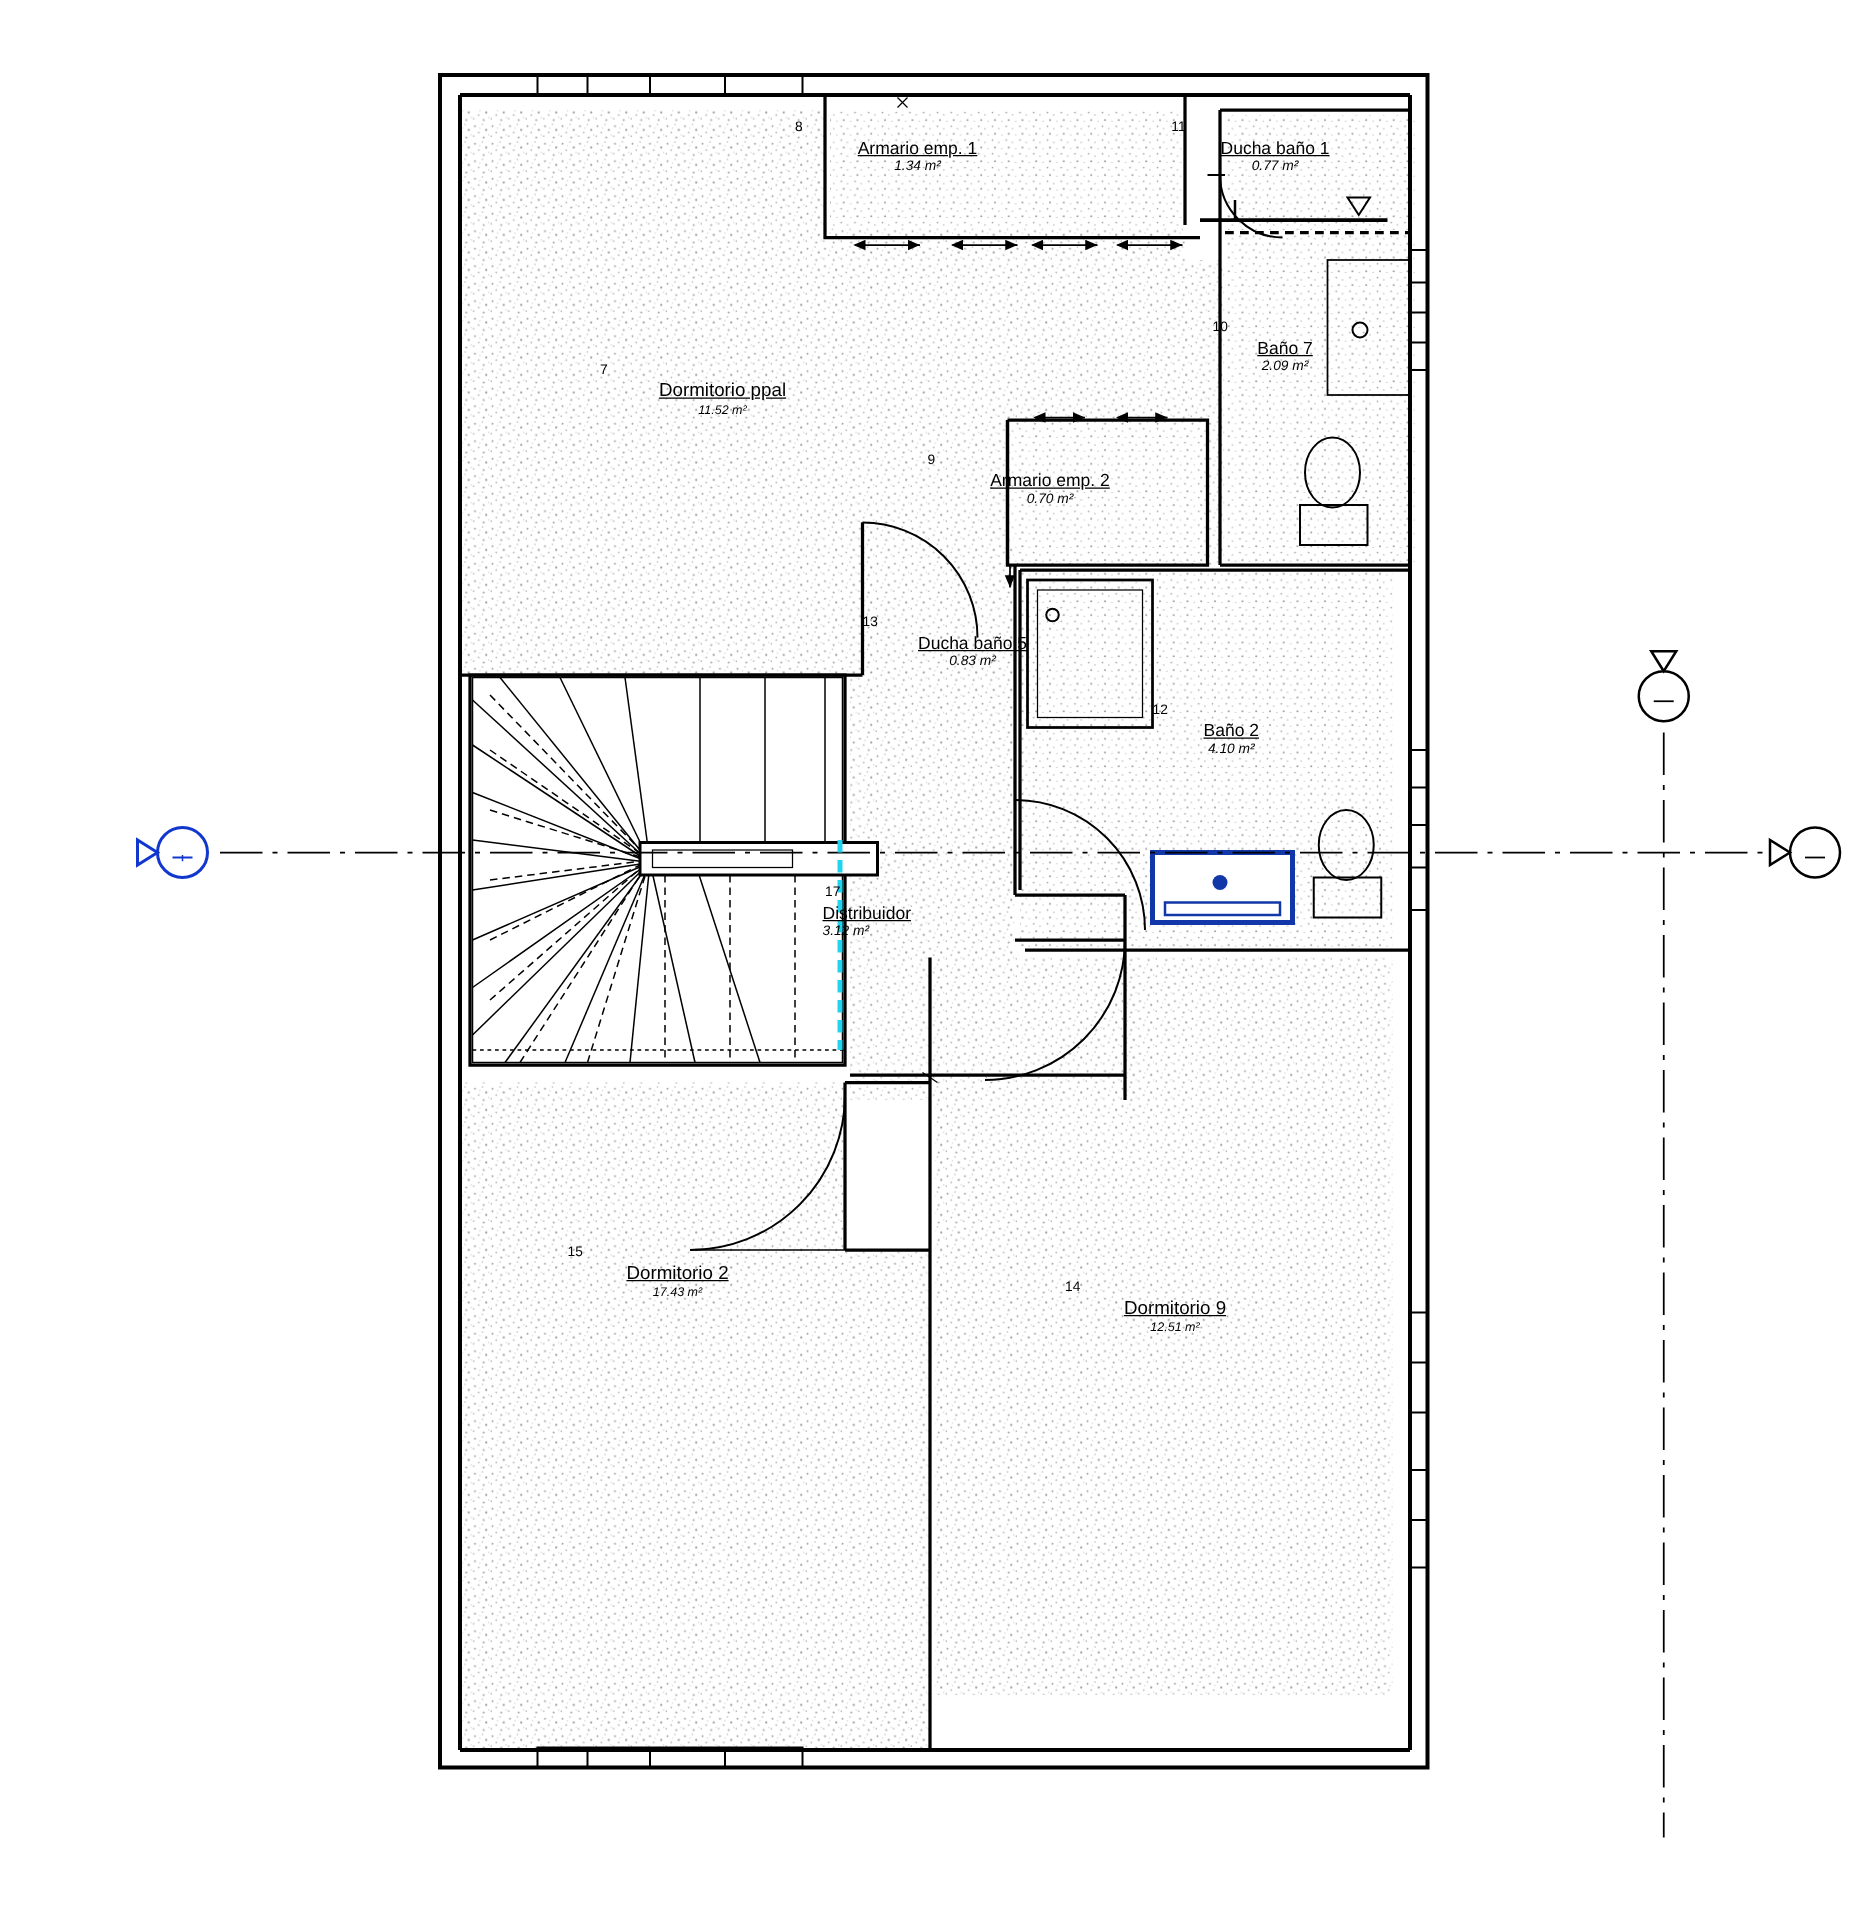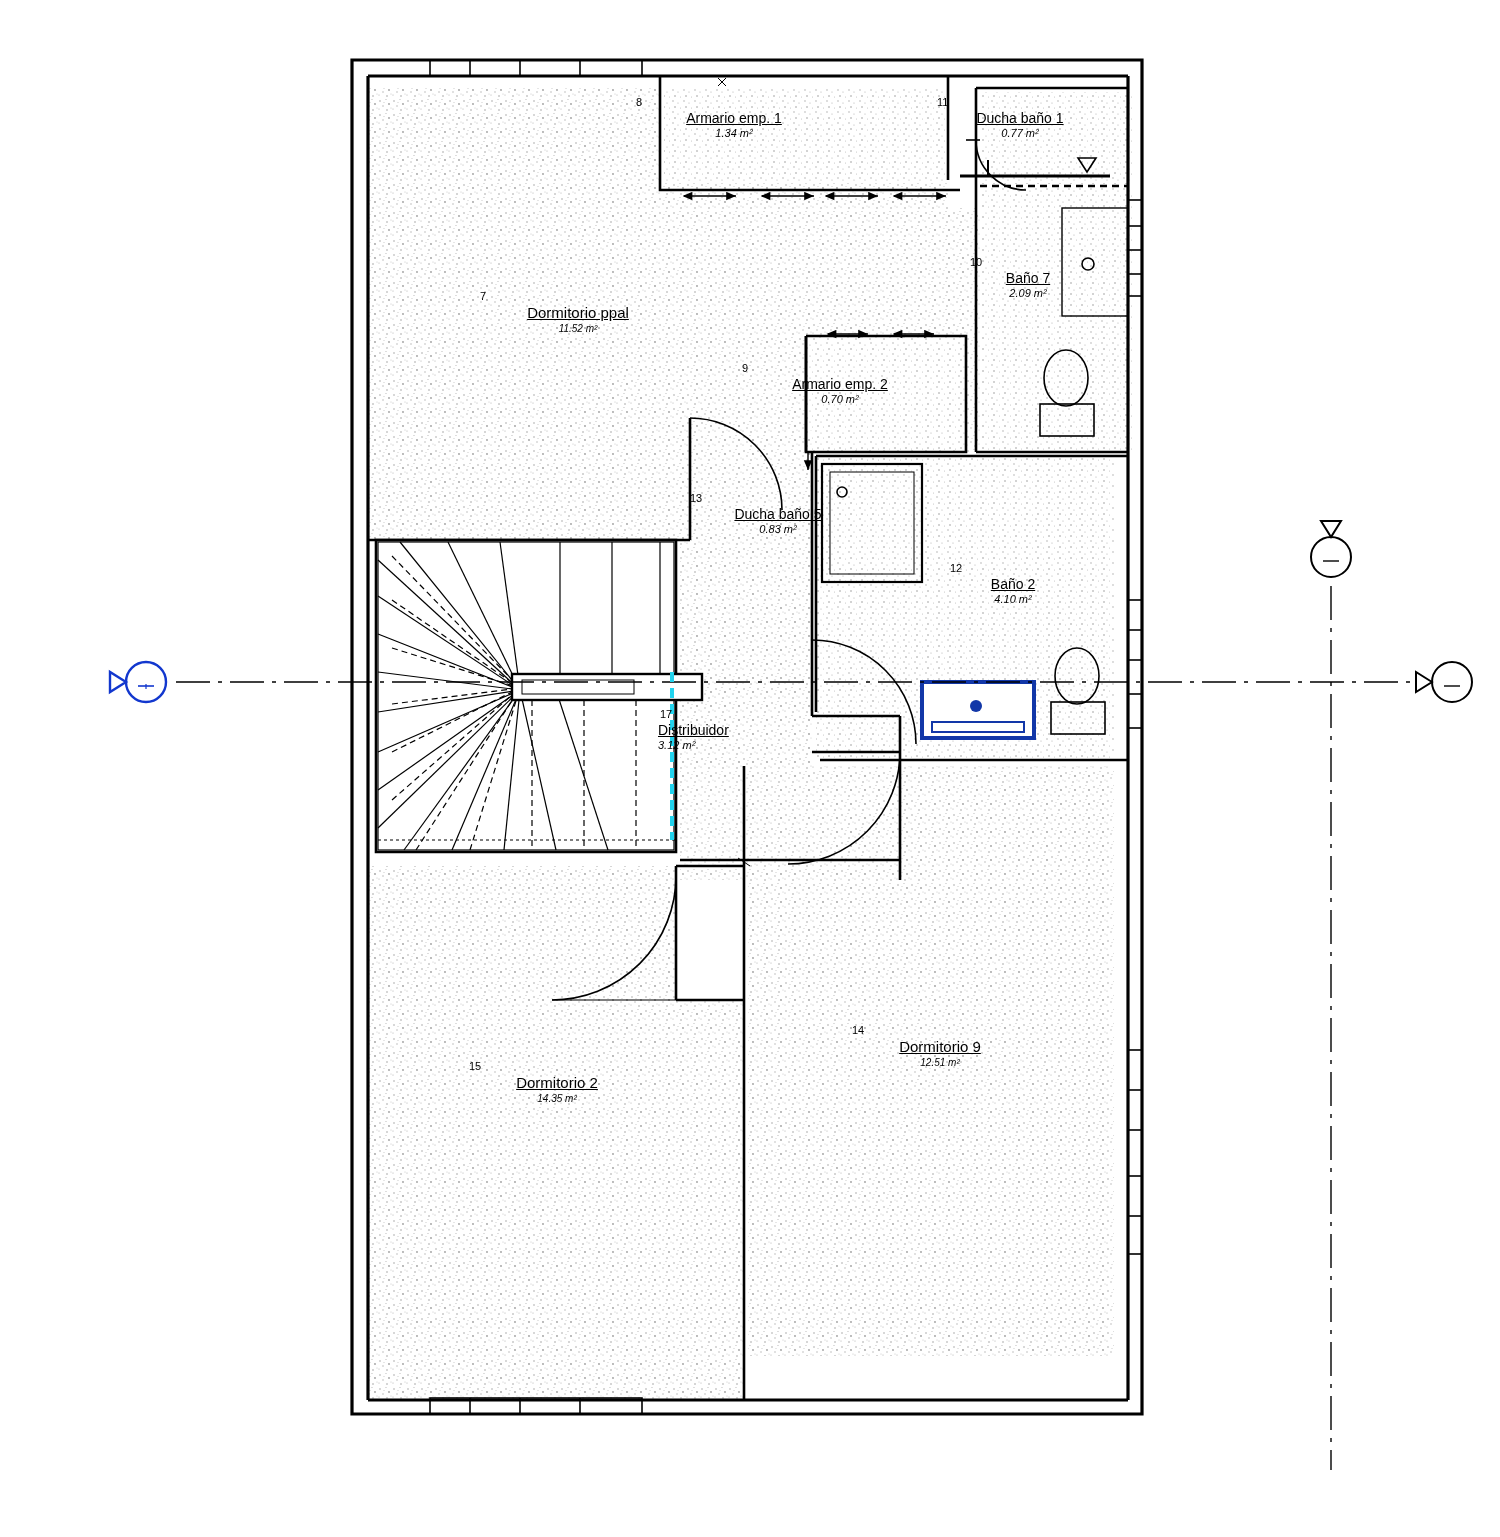--- a/index.html
+++ b/index.html
@@ -326,37 +326,37 @@
     <span class="name">Armario emp. 2</span>
     <span class="area">0.70 m²</span>
   </div>
 
   <div class="room-label small" style="left:688px; top:492px; width:180px;">
     <span class="num">13</span>
     <span class="name">Ducha baño 5</span>
     <span class="area">0.83 m²</span>
   </div>
 
-  <div class="room-label small" style="left:920px; top:562px; width:130px;margin-left:28px;">
+  <div class="room-label small" style="left:920px; top:562px; width:130px;">
     <span class="num">12</span>
     <span class="name">Baño 2</span>
     <span class="area">4.10 m²</span>
   </div>
 
   <div class="room-label small" style="left:658px; top:708px; width:150px; text-align:left;">
     <span class="num">17</span>
     <span class="name">Distribuidor</span>
     <span class="area">3.12 m²</span>
   </div>
 
   <div class="room-label" style="left:850px; top:1024px; width:180px;">
     <span class="num">14</span>
     <span class="name">Dormitorio 9</span>
     <span class="area">12.51 m²</span>
   </div>
 
-  <div class="room-label" style="left:452px; top:1060px; width:180px;margin-left:15px;">
+  <div class="room-label" style="left:452px; top:996px; width:180px;">
     <span class="num">15</span>
     <span class="name">Dormitorio 2</span>
-    <span class="area">14.35 m²</span>
+    <span class="area">17.43 m²</span>
   </div>
 
 </div>
 
 </body></html>

